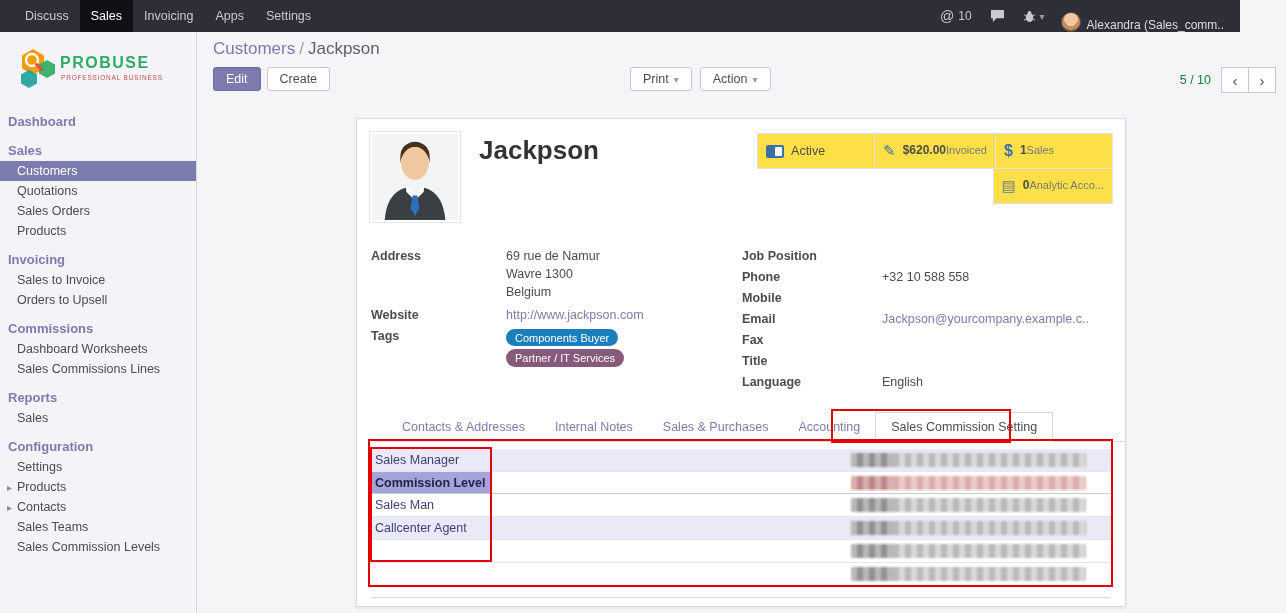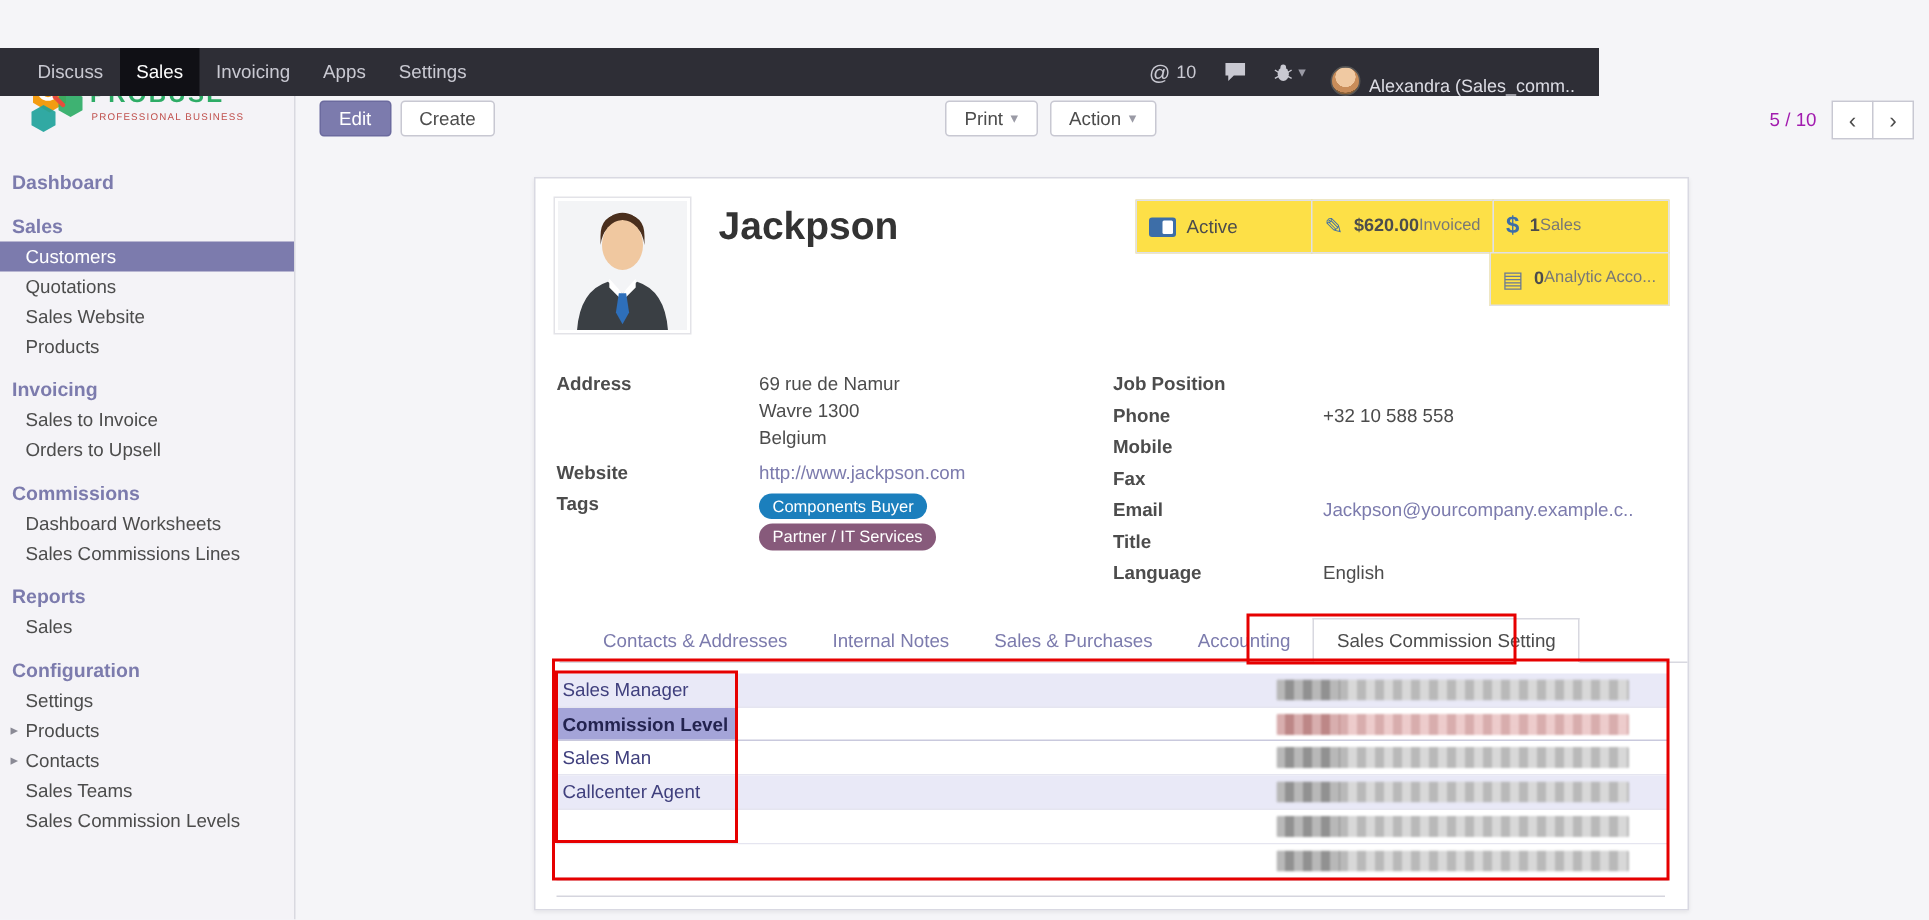--- a/index.html
+++ b/index.html
@@ -6,23 +6,23 @@
   html,body { width:1286px; height:613px; }
   body {
     font-family:"Liberation Sans", sans-serif;
     font-size:13px; color:#4c4c4c;
     background:#f5f5f8; overflow:hidden; position:relative;
   }
   a { text-decoration:none; color:inherit; cursor:pointer; }
 
   
   .topbar {
-    position:absolute; top:0; left:0; width:1066px; height:32px;
+    position:absolute; top:0; left:0; width:1240px; height:32px;
     background:#2e2e36; color:#c9c9d2; display:flex; align-items:center;
-    justify-content:space-between; z-index:20;margin-top:32px;
+    justify-content:space-between; z-index:20;
   }
   .menus { display:flex; height:32px; padding-left:14px; }
   .menu-item { display:flex; align-items:center; padding:0 11px; font-size:12.5px; color:#c9c9d2; }
   .menu-item.active { background:#101015; color:#fff; }
   .topbar-right { display:flex; align-items:center; height:32px; padding-right:10px; gap:2px; }
   .tb-btn { display:flex; align-items:center; gap:4px; padding:0 8px; height:32px; color:#c9c9d2; font-size:12px; }
   .tb-btn .at { font-size:14px; }
   .caret { font-size:10px; color:#9a9aa5; }
   .user-menu { display:flex; align-items:flex-end; gap:6px; padding:0 6px; height:32px; font-size:12px; color:#dcdce4; }
   .avatar {
@@ -54,21 +54,21 @@
   .breadcrumb .bc-current { color:#5f5f6e; }
   .cp-left { position:absolute; left:16px; top:35px; display:flex; gap:6px;border-radius:12px; }
   .btn {
     display:inline-flex; align-items:center; gap:5px;
     padding:4px 12px; font-size:12.5px; border-radius:3px;
     border:1px solid #c8c8d2; background:#fff; color:#4c4c4c; cursor:pointer;
   }
   .btn.primary { background:#7c7bad; border-color:#6b6a9e; color:#fff; }
   .cp-center { position:absolute; left:433px; top:35px; display:flex; gap:8px; }
   .cp-right { position:absolute; right:10px; top:35px; display:flex; align-items:center; gap:10px; }
-  .pager-val { font-size:12.5px; color:#a21caf; }
+  .pager-val { font-size:12.5px; color:#15803d; }
   .pager-btns { display:flex; }
   .pager-btn {
     width:28px; height:26px; display:flex; align-items:center; justify-content:center;
     background:#fff; border:1px solid #c8c8d2; font-size:15px; color:#4c4c4c; cursor:pointer;
   }
   .pager-btn + .pager-btn { margin-left:-1px; }
 
   
   .sheet {
     position:absolute; left:159px; top:86px; width:770px; height:489px;
@@ -208,21 +208,21 @@
     </svg>
   </div>
   <div class="menu">
     <div class="menu-group">
       <a class="menu-header">Dashboard</a>
     </div>
     <div class="menu-group">
       <a class="menu-header">Sales</a>
       <a class="menu-sub active">Customers</a>
       <a class="menu-sub">Quotations</a>
-      <a class="menu-sub">Sales Website</a>
+      <a class="menu-sub">Sales Orders</a>
       <a class="menu-sub">Products</a>
     </div>
     <div class="menu-group">
       <a class="menu-header">Invoicing</a>
       <a class="menu-sub">Sales to Invoice</a>
       <a class="menu-sub">Orders to Upsell</a>
     </div>
     <div class="menu-group">
       <a class="menu-header">Commissions</a>
       <a class="menu-sub">Dashboard Worksheets</a>
@@ -360,26 +360,26 @@
         </div>
         <div class="frow">
           <span class="flabel">Phone</span>
           <span class="fval">+32 10 588 558</span>
         </div>
         <div class="frow">
           <span class="flabel">Mobile</span>
           <span class="fval"></span>
         </div>
         <div class="frow">
+          <span class="flabel">Email</span>
+          <a class="fval link">Jackpson@yourcompany.example.c..</a>
+        </div>
+        <div class="frow">
           <span class="flabel">Fax</span>
           <span class="fval"></span>
-        </div>
-        <div class="frow">
-          <span class="flabel">Email</span>
-          <a class="fval link">Jackpson@yourcompany.example.c..</a>
         </div>
         <div class="frow">
           <span class="flabel">Title</span>
           <span class="fval"></span>
         </div>
         <div class="frow">
           <span class="flabel">Language</span>
           <span class="fval">English</span>
         </div>
       </div>

